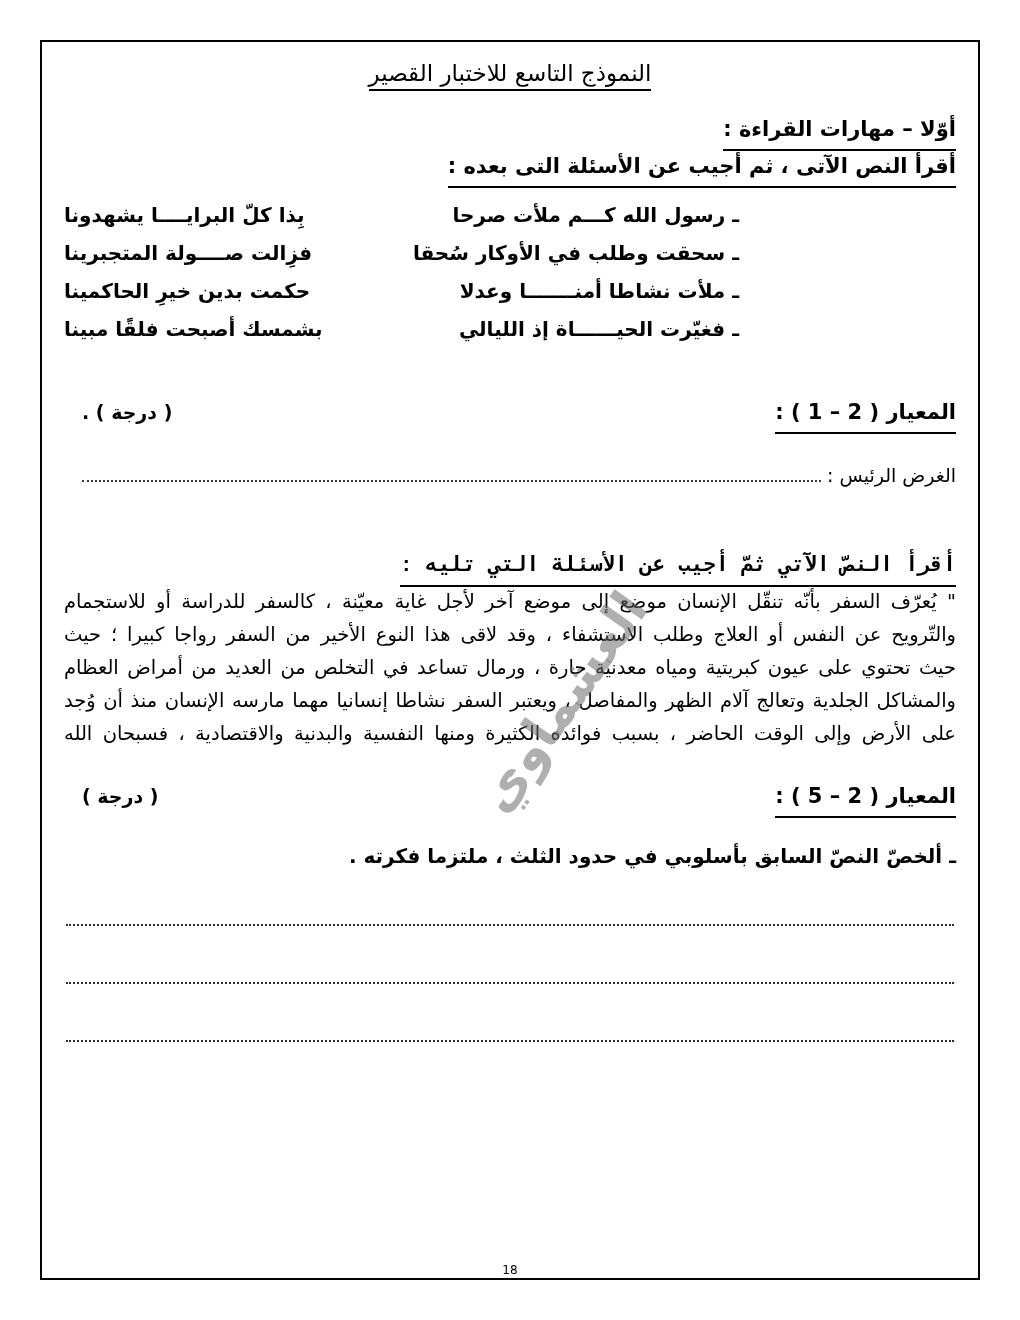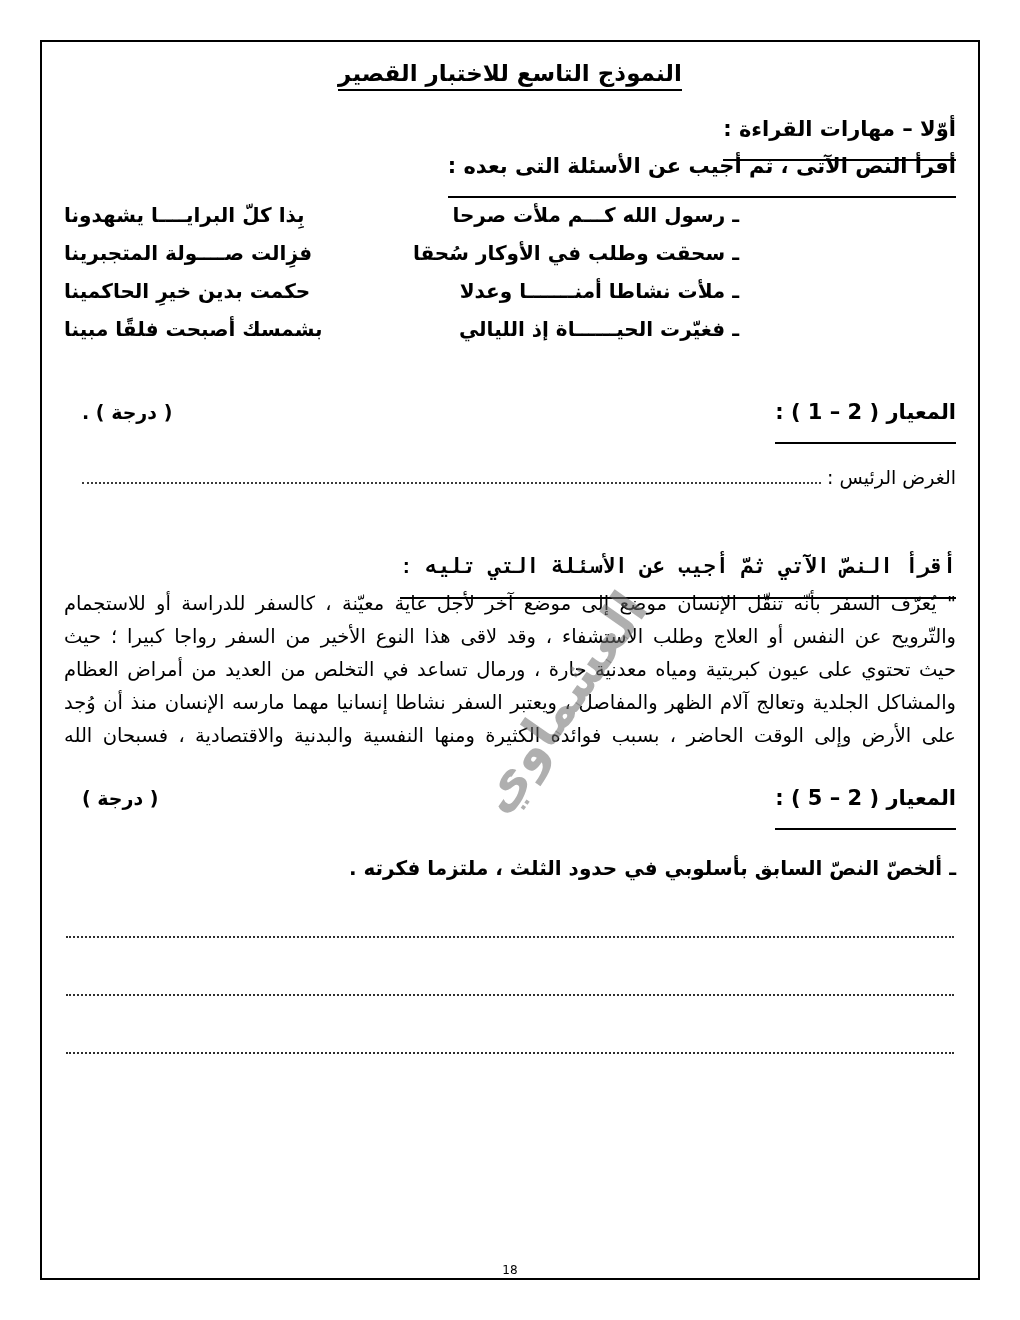--- a/index.html
+++ b/index.html
@@ -34,26 +34,26 @@
   }
   .content {
     position: relative;
     z-index: 1;
     padding: 16px 22px 0 22px;
     height: 100%;
   }
   .title-wrap { text-align: center; margin-top: 2px; }
   .title {
     display: inline-block;
-    font-size: 23px; font-weight: bold;
+    font-size: 23px; font-weight: normal;
     border-bottom: 2px solid #000;
     padding-bottom: 3px;
   }
   .h { font-weight: bold; font-size: 21px; }
-  .u { border-bottom: 2px solid #000; padding-bottom: 18px; }
+  .u { border-bottom: 2px solid #000; padding-bottom: 8px; }
   .right-line { text-align: right; }
   .sec1-head { margin-top: 26px; }
   .sec1-instr { margin-top: 13px; }
   .poem { width: 675px; margin: 18px 0 0 auto; margin-right: 0; margin-left: auto; direction: rtl; }
   .poem { margin: 18px auto 0 0; }
   .poem-row {
     display: flex; justify-content: space-between;
     font-weight: bold; font-size: 20px;
     line-height: 38px;
     direction: rtl;
@@ -63,21 +63,21 @@
     direction: rtl;
   }
   .crit1-row { margin-top: 52px; }
   .crit2-row { margin-top: 34px; }
   .mark { font-weight: bold; font-size: 19px; margin-left: 18px; }
   .task { font-weight: bold; font-size: 20px; text-align: right; }
   .task1 { margin-top: 24px; }
   .task2 { margin-top: 26px; }
   .answer-row {
     display: flex; align-items: baseline;
-    margin-top: 22px;
+    margin-top: 30px;
     direction: rtl;
   }
   .answer-label { font-size: 19px; white-space: nowrap; }
   .dotfill {
     flex: 1;
     border-bottom: 2px dotted #3a3a3a;
     height: 14px;
     margin: 0 6px 0 18px;
   }
   .sec2-head { margin-top: 66px; text-align: right; font-family: Liberation Mono, monospace; }

